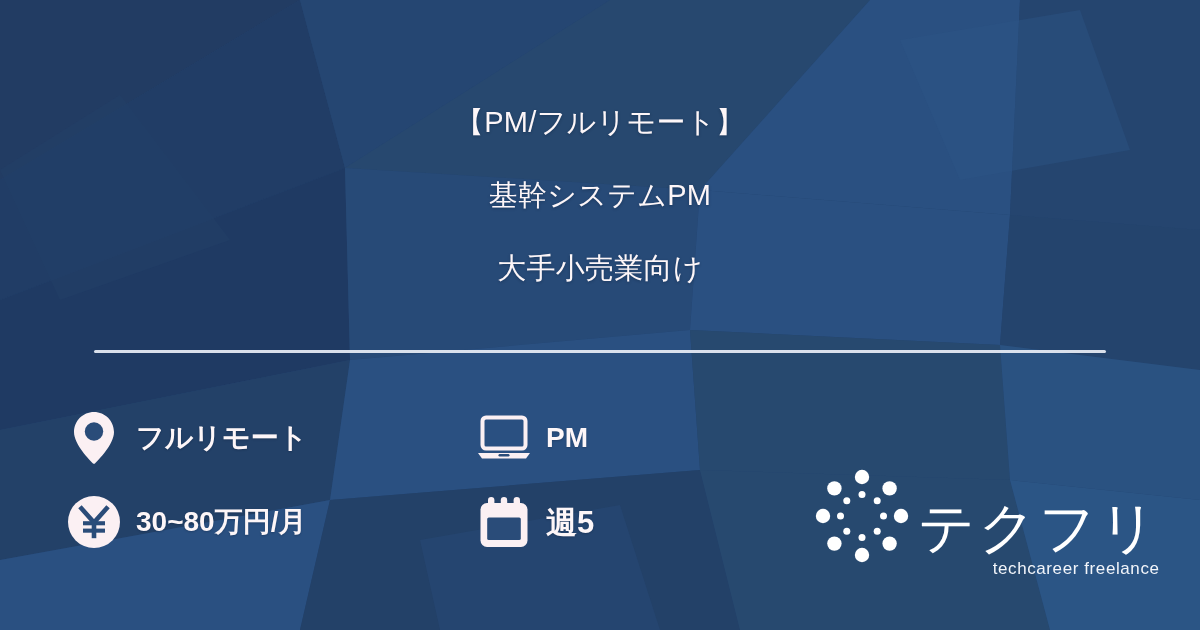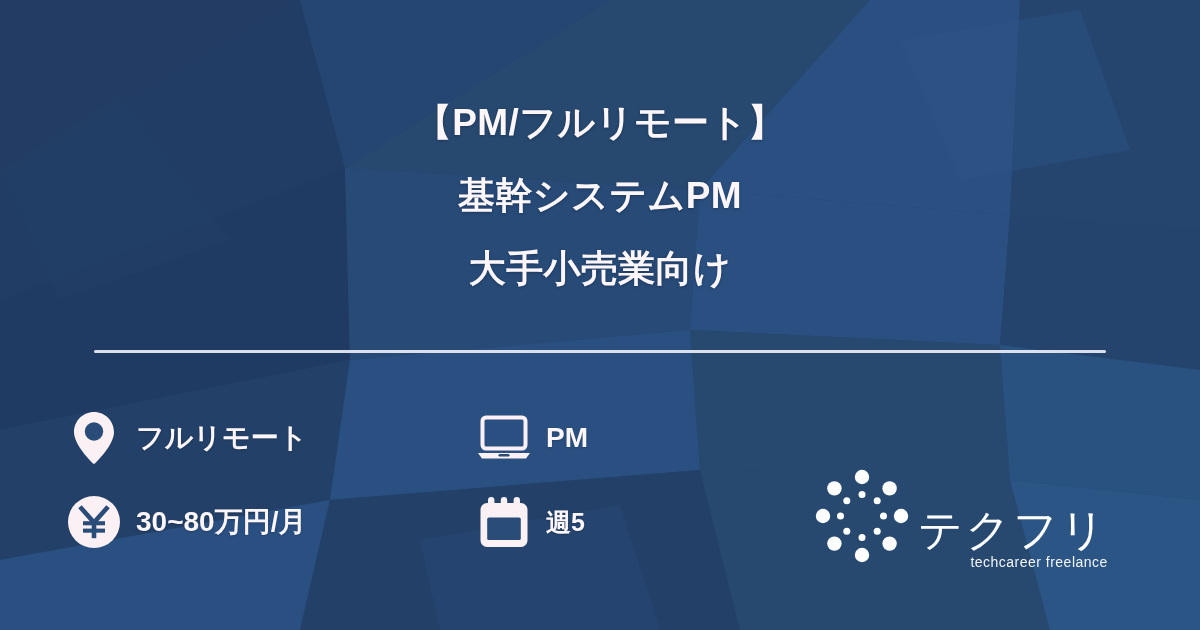--- a/index.html
+++ b/index.html
@@ -34,23 +34,23 @@
   
   .title-block {
     position: absolute;
     left: 0;
     right: 0;
     top: 86px;
     text-align: center;
     color: #fdf6f8;
   }
   .title-line {
-    font-size: 37px;
+    font-size: 29px;
     line-height: 73px;
-    font-weight: 700;
+    font-weight: 400;
     letter-spacing: 0.01em;
     text-shadow: 0 1px 3px rgba(8,20,40,0.30);
     white-space: nowrap;
   }
 
   
   .divider {
     position: absolute;
     left: 94px;
     top: 350px;
@@ -92,21 +92,21 @@
 
   .meta-label {
     margin-left: 14px;
     font-size: 28px;
     font-weight: 700;
     color: #fdf6f8;
     line-height: 1;
     white-space: nowrap;
     text-shadow: 0 1px 2px rgba(8,20,40,0.25);
   }
-  .meta-label.small { font-size: 25px; }
+  .meta-label.small { font-size: 31px; }
 
   
   .logo {
     position: absolute;
     left: 812px;
     top: 466px;
     width: 330px;
     height: 100px;
     display: flex;
     align-items: center;
@@ -117,31 +117,31 @@
     flex: 0 0 100px;
   }
   .logo-mark svg { display: block; }
   .logo-text {
     margin-left: 6px;
     display: flex;
     flex-direction: column;
     justify-content: center;
   }
   .logo-wordmark {
-    font-size: 44px;
+    font-size: 56px;
     font-weight: 300;
     color: #ffffff;
     letter-spacing: 0.055em;
     line-height: 1.04;
     white-space: nowrap;
     margin-top: 44px;
   }
   .logo-tagline {
     margin-top: 3px;
-    font-size: 14px;
+    font-size: 17px;
     font-weight: 400;
     color: #f2f5fa;
     letter-spacing: 0.035em;
     line-height: 1;
     white-space: nowrap;
     text-align: right;
   }
 </style>
 </head>
 <body>

